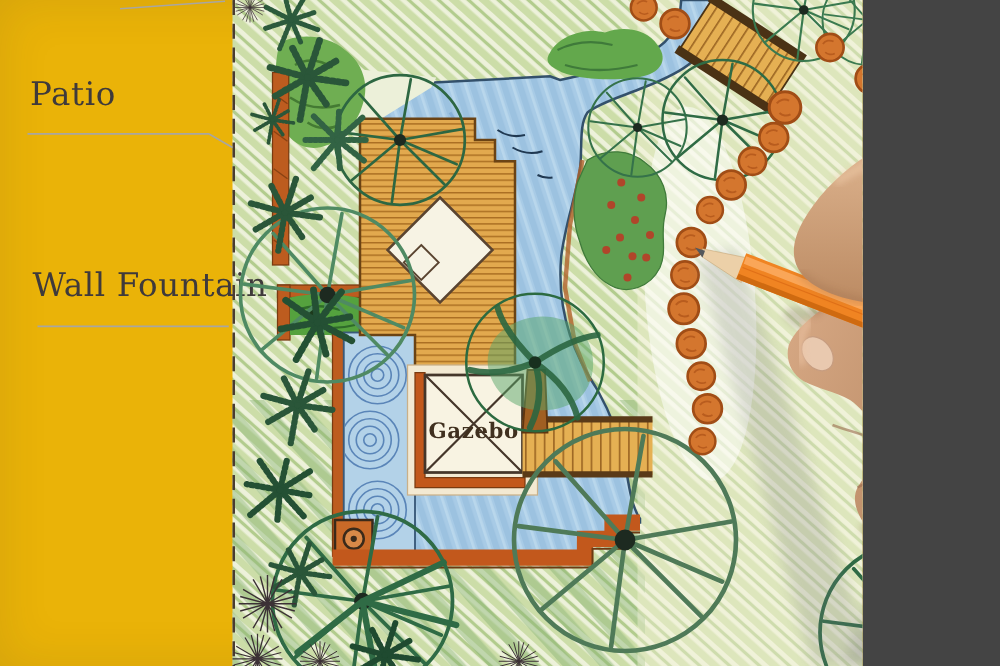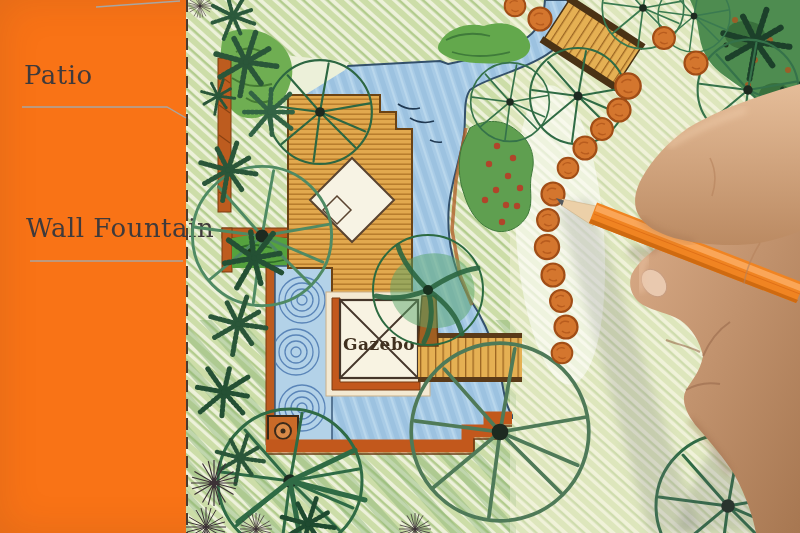--- a/index.html
+++ b/index.html
@@ -1,16 +1,16 @@
 <!DOCTYPE html>
 <html><head>
 <meta charset="utf-8">
 <style>
   html,body{margin:0;padding:0;background:#444;}
-  .stage{position:relative;width:800px;height:533px;overflow:hidden;background:#f97316;
+  .stage{position:relative;width:690px;height:533px;overflow:hidden;background:#eab308;
          font-family:"DejaVu Serif","Liberation Serif",serif;box-shadow:inset 0 0 40px rgba(60,50,40,.12);}
   svg{display:block}
   .lbl{fill:#3f3a3b;font-size:26px;letter-spacing:.5px;}
   .gz{fill:#40301f;font-size:17px;font-weight:600;letter-spacing:.5px;}
 </style>
 </head>
 <body>
 
 <div class="stage">
 <svg width="800" height="533" viewBox="0 0 800 533">

